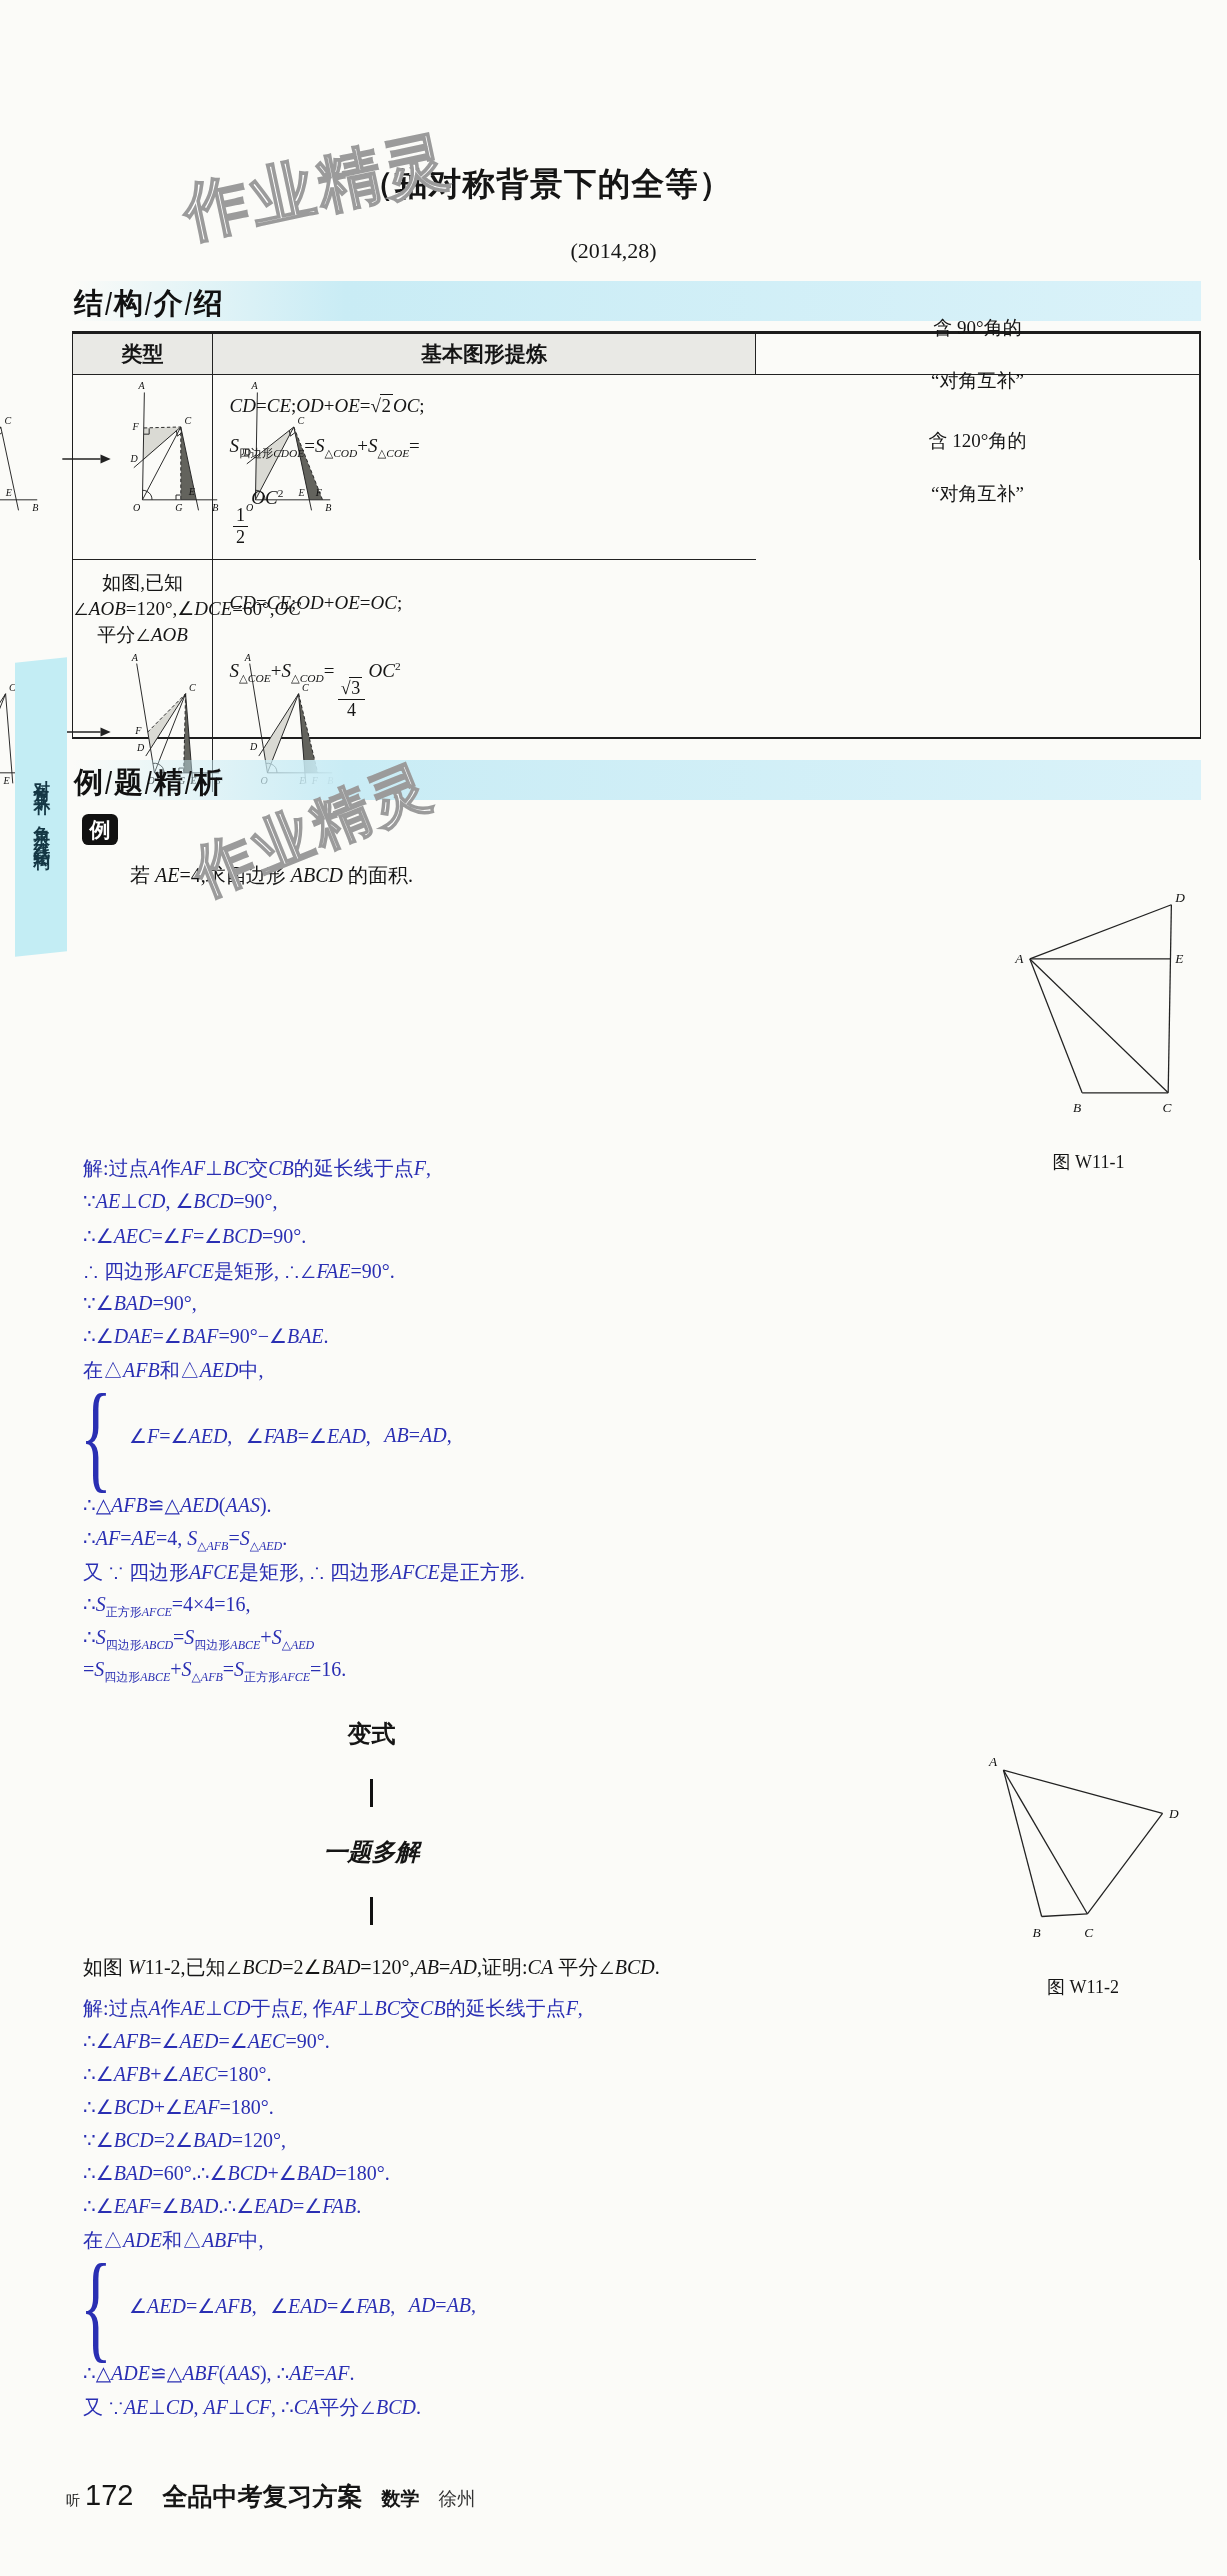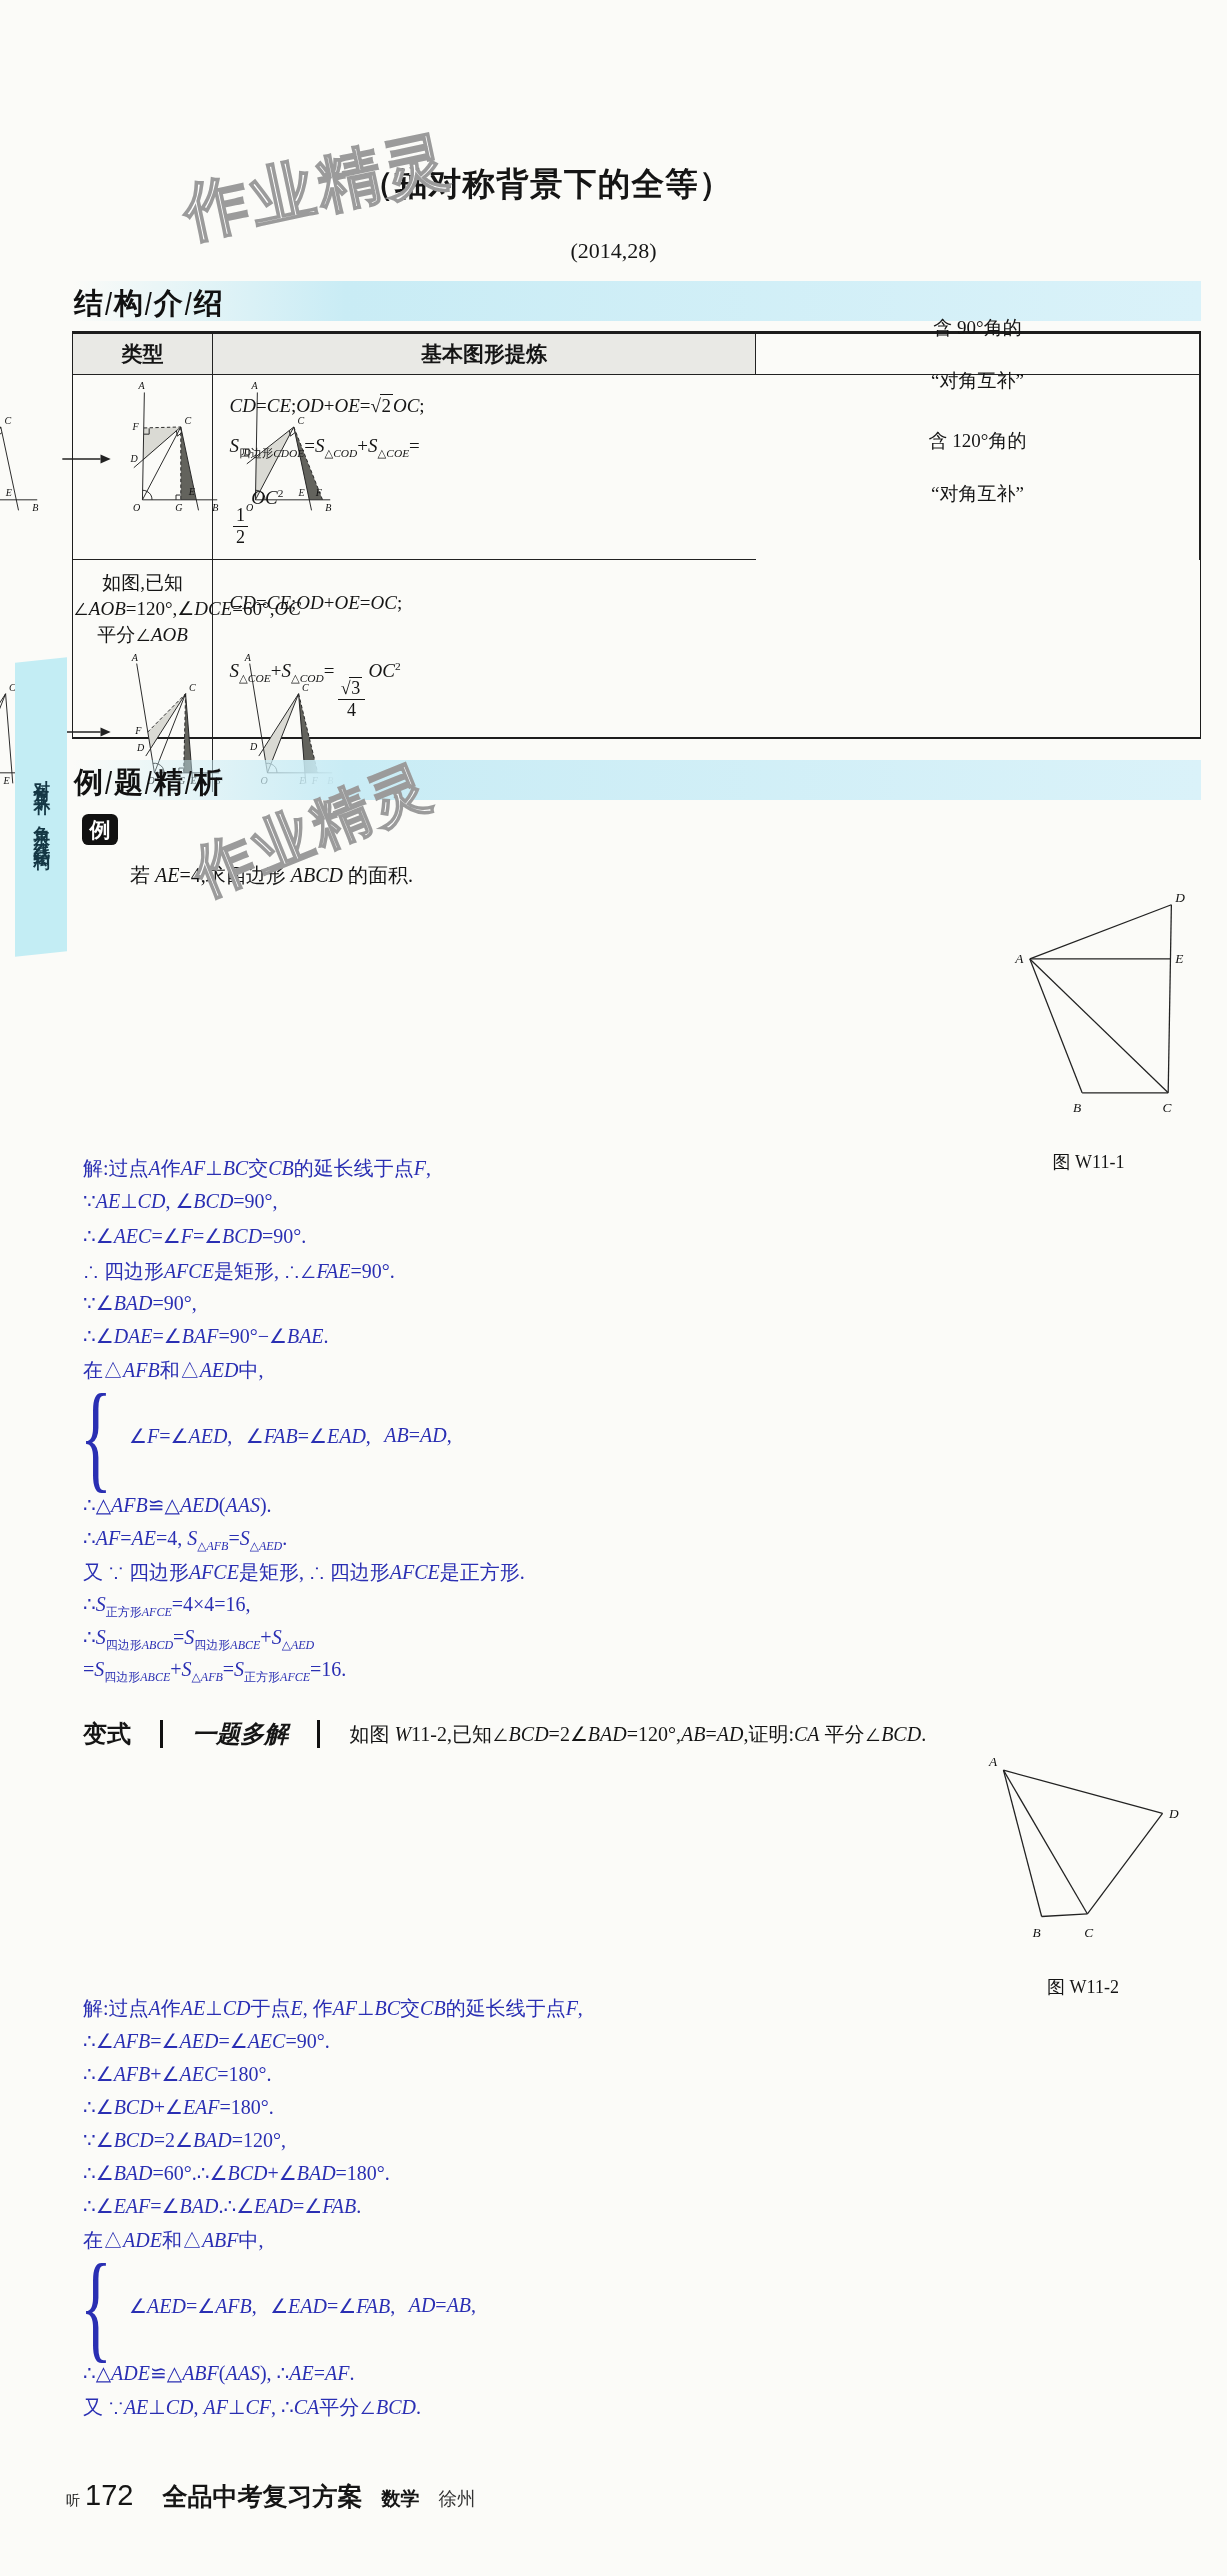--- a/index.html
+++ b/index.html
@@ -56,21 +56,21 @@
   .sys{position:absolute;left:80px;display:flex;align-items:center;}
   .brace{font-size:121px;font-weight:normal;line-height:.9;transform:scaleX(.55);
          transform-origin:left center;margin-right:-9px;}
   .sys-lines{display:flex;flex-direction:row;gap:13.4px;font-size:20px;}
   
   .badge{position:absolute;left:82px;top:814px;width:36px;height:31px;background:#111;
          border-radius:6.4px;color:#fff;display:flex;align-items:center;justify-content:center;
          font-family:"Liberation Sans",sans-serif;font-weight:bold;font-size:21px;}
   .figcap{position:absolute;font-size:18px;text-align:center;margin-top:25px;}
   
-  .variant{position:absolute;left:83px;top:1718px;display:flex;align-items:center;gap:29px;white-space:nowrap;}
+  .variant{position:absolute;left:83px;top:1718px;display:flex;align-items:center;gap:29px;white-space:nowrap;flex-direction:column;}
   .v-label{font-family:"Liberation Sans",sans-serif;font-weight:bold;font-size:24px;}
   .v-bar{width:3.2px;height:28px;background:#111;}
   .v-tag{font-family:"Liberation Sans",sans-serif;font-weight:bold;font-style:italic;font-size:24px;}
   .v-text{font-size:20px;}
   
   .sidetab{position:absolute;left:15.3px;top:660px;width:52px;height:294px;}
   .sidetab-bg{position:absolute;inset:0;background:var(--tabcyan,#c3edf4);transform:skewY(-6deg);}
   .sidetab-label{position:absolute;inset:0;display:flex;align-items:center;justify-content:center;
     writing-mode:vertical-rl;text-orientation:upright;font-family:"Liberation Sans",sans-serif;
     font-weight:bold;font-size:16.6px;letter-spacing:5.7px;color:#143744;}

